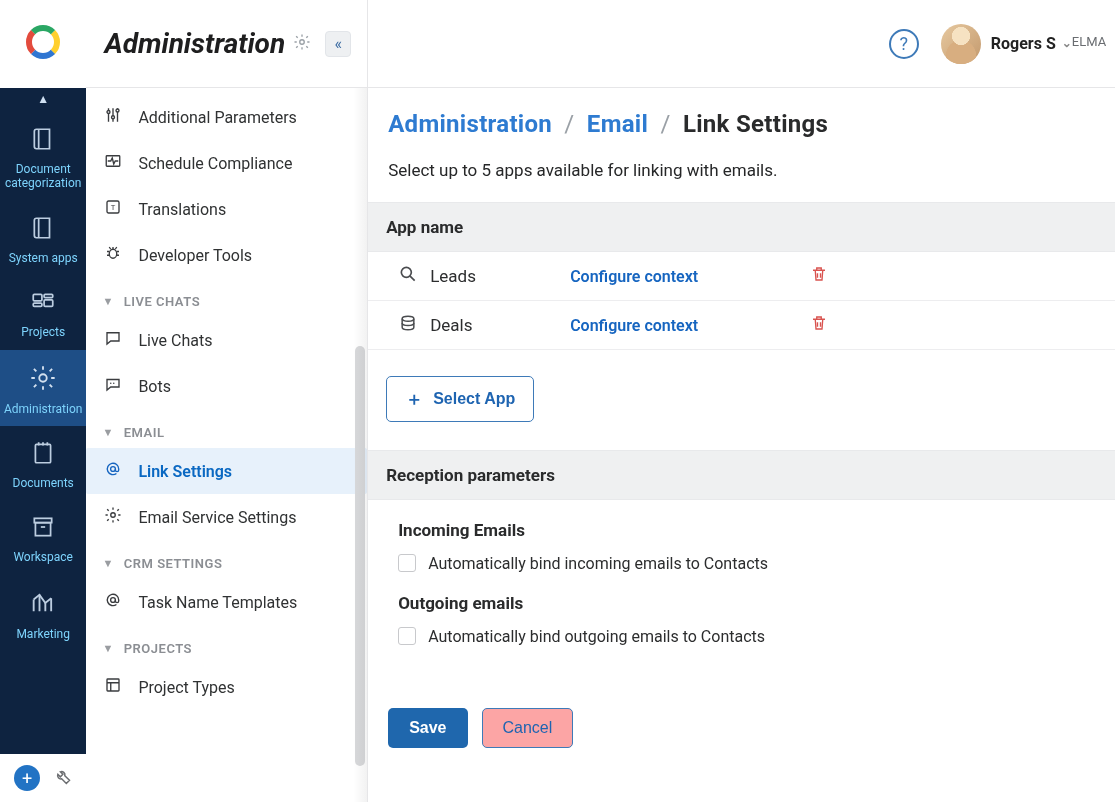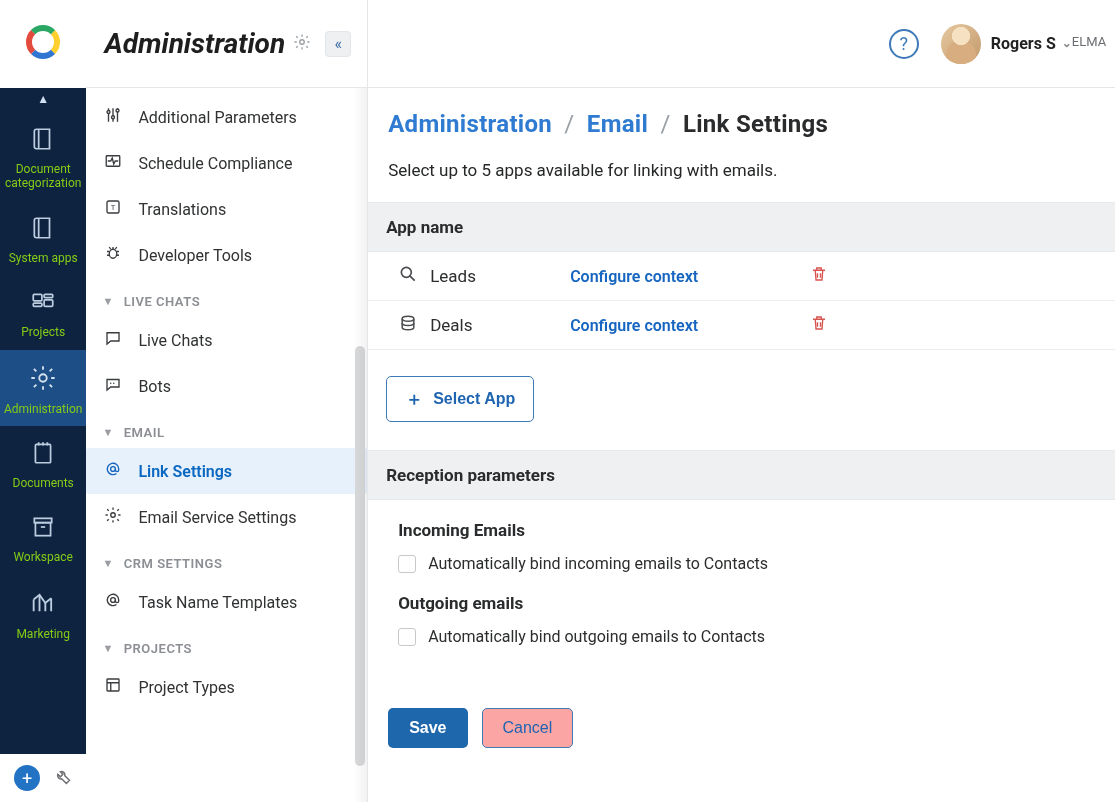--- a/index.html
+++ b/index.html
@@ -60,21 +60,21 @@
     cursor:pointer;
   }
   .rail-item {
     width:100%;
     display:flex;
     flex-direction:column;
     align-items:center;
     justify-content:flex-end;
     padding:14px 4px 10px;
     font-size:12px;
-    color:#84cc16;
+    color:#7dd3fc;
     cursor:pointer;
     text-align:center;
   }
   .rail-item.active { background:#1e4e86; }
   .rail-item .ri-icon { font-size:24px; line-height:1; margin-bottom:6px; opacity:.9;}
   .rail-item .ri-label { line-height:1.2; }
   .rail-bottom {
     height:48px;
     background:#fff;
     display:flex;
@@ -220,21 +220,21 @@
     margin:26px 18px 28px;
     display:inline-flex;align-items:center;gap:10px;
     padding:10px 18px;border:1px solid #3e7ab8;border-radius:5px;
     color:#1e64b1;font-weight:600;font-size:16px;cursor:pointer;background:#fff;
   }
   .select-app .plus { font-size:18px;font-weight:700;}
 
   .params .block { padding:10px 20px 8px 30px;}
   .params h4 { margin:10px 0 10px; font-size:17px;font-weight:700;color:#2a2b2c;}
   .check {
-    display:flex;align-items:center;gap:12px;font-size:16px;color:#2c2d2e;padding:4px 0 10px;
+    display:flex;gap:12px;font-size:16px;color:#2c2d2e;padding:4px 0 10px;
     cursor:pointer;
   }
   .check .box { width:18px;height:18px;border:1px solid #c8c9cc;border-radius:3px;background:#fff;}
 
   .actions { padding:18px 20px 24px; display:flex;gap:14px;}
   .btn {
     padding:10px 20px;border-radius:5px;font-size:16px;cursor:pointer;border:1px solid transparent;margin-top:26px;
   }
   .btn.primary { background:#1f67ad;color:#fff;font-weight:600;}
   .btn.secondary { background:#fca5a5;color:#1e64b1;border-color:#3e7ab8;font-weight:500;}

